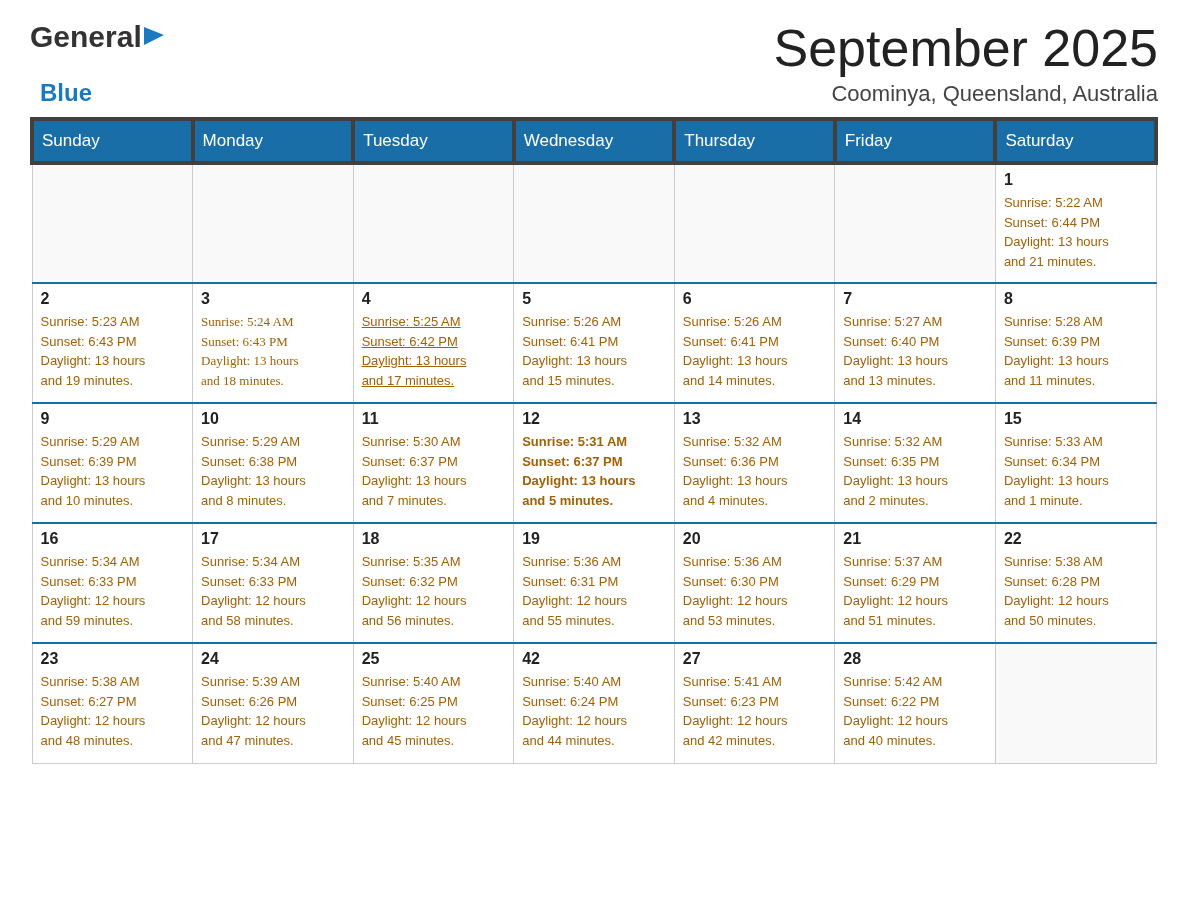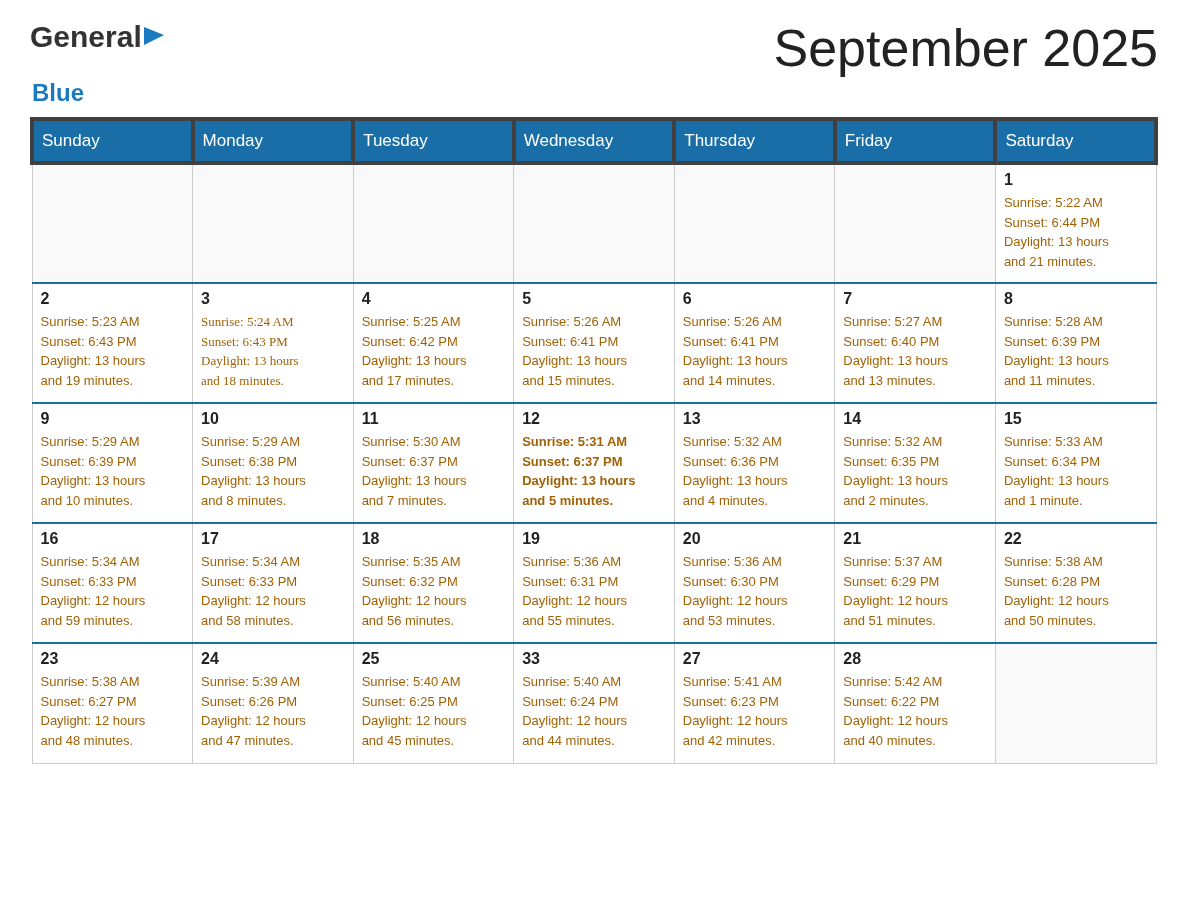--- a/index.html
+++ b/index.html
@@ -89,26 +89,27 @@
 <body>
 
 <div class="header">
   <div class="logo">
     <div class="logo-wrapper">
       <span style="font-size:30px;font-weight:bold;color:#333;">General</span>
       <svg width="22" height="22" viewBox="0 0 22 22" style="margin-left:2px;margin-top:2px;">
         <polygon points="0,0 20,8 0,18" fill="#1a7abf"></polygon>
       </svg>
     </div>
-    <div style="margin-top:-4px;margin-left:2px;">
+    <div style="margin-top:-4px;margin-left:10px;">
       <span style="font-size:24px;font-weight:bold;color:#1a7abf;">Blue</span>
     </div>
   </div>
   <div class="title-section">
     <div class="month-title">September 2025</div>
+    <div class="location">Coominya, Queensland, Australia</div>
   </div>
 </div>
 
 <table class="calendar">
   <thead>
     <tr>
     <th>Sunday</th>
         <th>Monday</th>
         <th>Tuesday</th>
         <th>Wednesday</th>
@@ -143,21 +144,21 @@
         </td>
         <td>
           <span class="day-number">3</span>
           <div class="day-info" style="white-space: pre-line; font-family: Liberation Serif, serif;">Sunrise: 5:24 AM
 Sunset: 6:43 PM
 Daylight: 13 hours
 and 18 minutes.</div>
         </td>
         <td>
           <span class="day-number">4</span>
-          <div class="day-info" style="white-space: pre-line;">Sunrise: 5:25 AM
+          <div class="day-info" style="white-space: pre-line; text-decoration: underline;">Sunrise: 5:25 AM
 Sunset: 6:42 PM
 Daylight: 13 hours
 and 17 minutes.</div>
         </td>
         <td>
           <span class="day-number">5</span>
           <div class="day-info" style="white-space: pre-line;">Sunrise: 5:26 AM
 Sunset: 6:41 PM
 Daylight: 13 hours
 and 15 minutes.</div>
@@ -302,21 +303,21 @@
 and 47 minutes.</div>
         </td>
         <td>
           <span class="day-number">25</span>
           <div class="day-info" style="white-space: pre-line;">Sunrise: 5:40 AM
 Sunset: 6:25 PM
 Daylight: 12 hours
 and 45 minutes.</div>
         </td>
         <td>
-          <span class="day-number">33</span>
+          <span class="day-number">42</span>
           <div class="day-info" style="white-space: pre-line;">Sunrise: 5:40 AM
 Sunset: 6:24 PM
 Daylight: 12 hours
 and 44 minutes.</div>
         </td>
         <td>
           <span class="day-number">27</span>
           <div class="day-info" style="white-space: pre-line;">Sunrise: 5:41 AM
 Sunset: 6:23 PM
 Daylight: 12 hours

